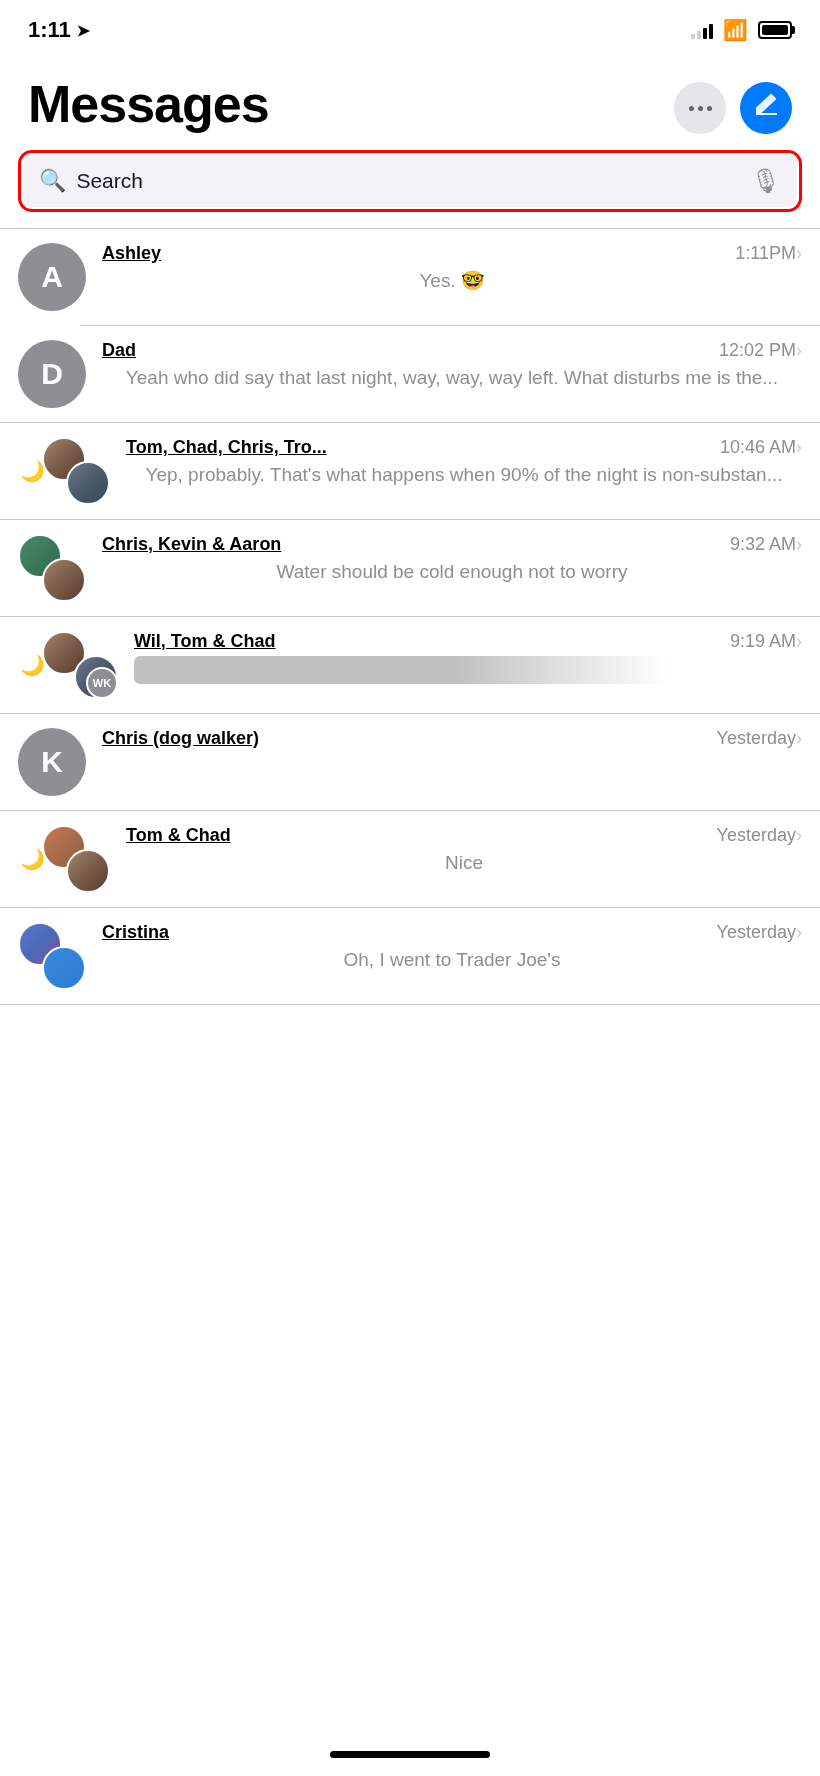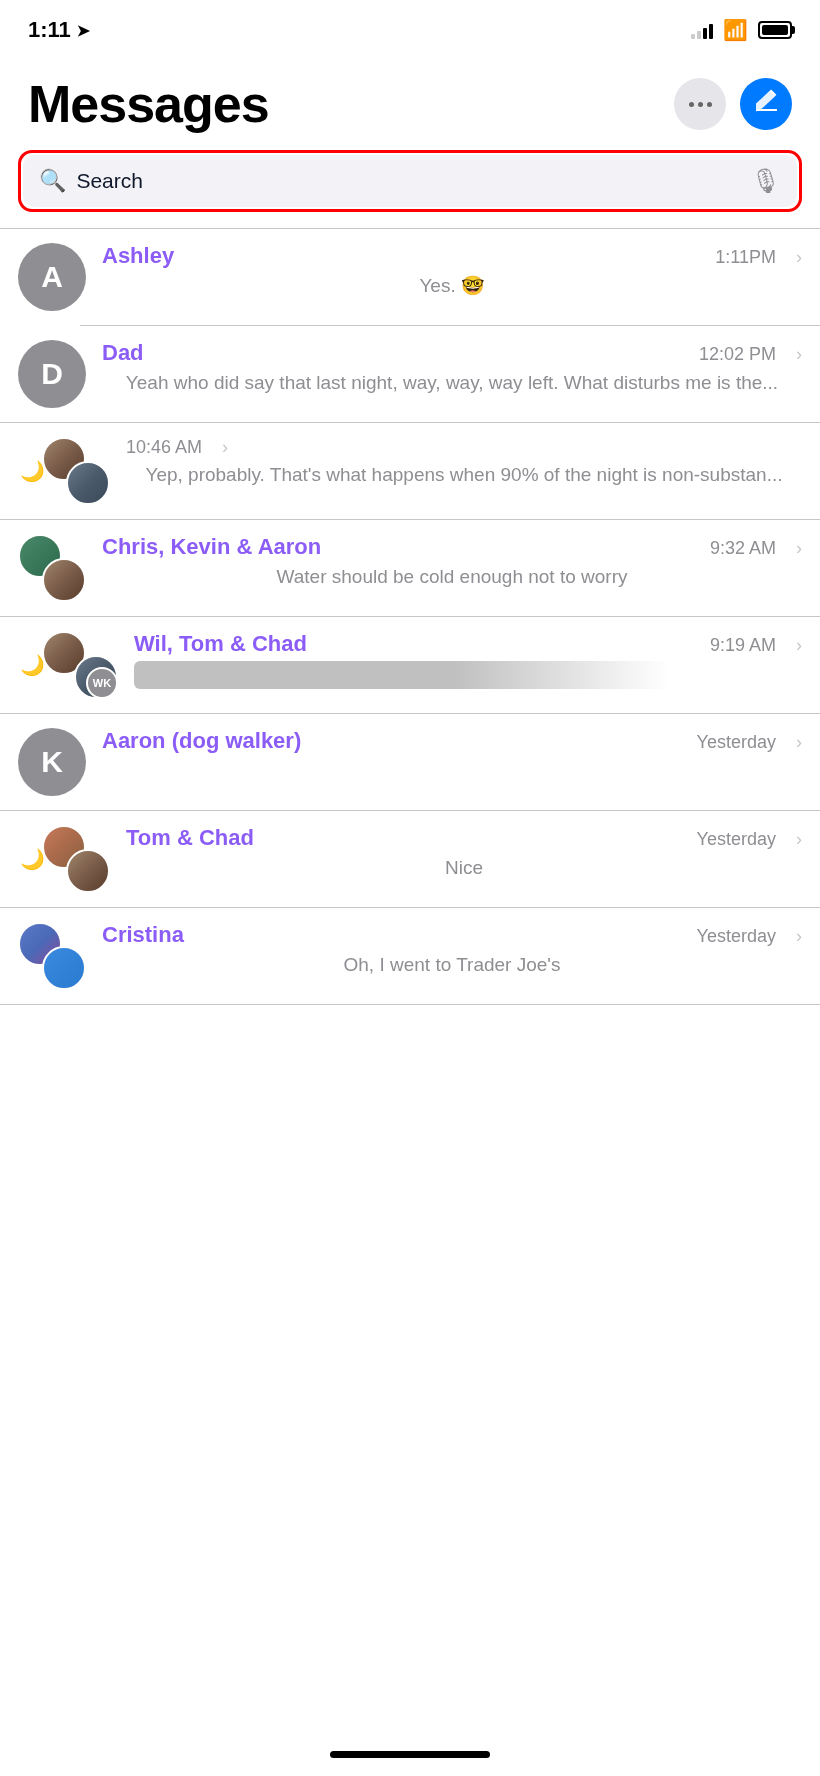--- a/index.html
+++ b/index.html
@@ -81,21 +81,21 @@
       background: #000;
       height: 100%;
       width: 100%;
       border-radius: 2px;
     }
 
     
     .header {
       display: flex;
       justify-content: space-between;
-      align-items: center;
+      align-items: flex-end;
       padding: 20px 28px 16px 28px;
     }
 
     .header-title {
       font-size: 52px;
       font-weight: 800;
       color: #000;
       letter-spacing: -1px;
     }
 
@@ -292,29 +292,30 @@
     }
 
     .conv-top {
       display: flex;
       justify-content: space-between;
       align-items: baseline;
       margin-bottom: 4px;
     }
 
     .conv-name {
-      font-size: 22px;
+      font-size: 18px;
       font-weight: 700;
-      color: #8b5cf6;
+      color: #000000;
+      text-decoration: underline;
     }
 
     .conv-time-wrap {
       display: flex;
       align-items: center;
-      gap: 20px;
+      gap: 0;
       flex-shrink: 0;
     }
 
     .conv-time {
       font-size: 18px;
       color: #8e8e93;
     }
 
     .chevron {
       color: #c7c7cc;
@@ -469,20 +470,21 @@
   <li class="conv-item" style="padding-left:42px;">
     <div class="avatar-wrap">
       <span class="moon-icon">🌙</span>
       <div class="avatar-group">
         <div class="avatar-group-img top-left avatar-photo"></div>
         <div class="avatar-group-img bottom-right avatar-photo-2"></div>
       </div>
     </div>
     <div class="conv-content">
       <div class="conv-top">
+        <span class="conv-name">Tom, Chad, Chris, Tro...</span>
         <div class="conv-time-wrap">
           <span class="conv-time">10:46 AM</span>
           <span class="chevron">›</span>
         </div>
       </div>
       <div class="conv-preview">Yep, probably. That's what happens when 90% of the night is non-substan...</div>
     </div>
   </li>
   <div class="divider" style="margin-left:0;"></div>
 
@@ -527,21 +529,21 @@
     </div>
   </li>
   <div class="divider" style="margin-left:0;"></div>
 
   <li class="conv-item">
     <div class="avatar-wrap">
       <div class="avatar-single" style="background:#8e8e93;">K</div>
     </div>
     <div class="conv-content">
       <div class="conv-top">
-        <span class="conv-name">Aaron (dog walker)</span>
+        <span class="conv-name">Chris (dog walker)</span>
         <div class="conv-time-wrap">
           <span class="conv-time">Yesterday</span>
           <span class="chevron">›</span>
         </div>
       </div>
     </div>
   </li>
   <div class="divider" style="margin-left:0;"></div>
 
   <li class="conv-item" style="padding-left:42px;">

